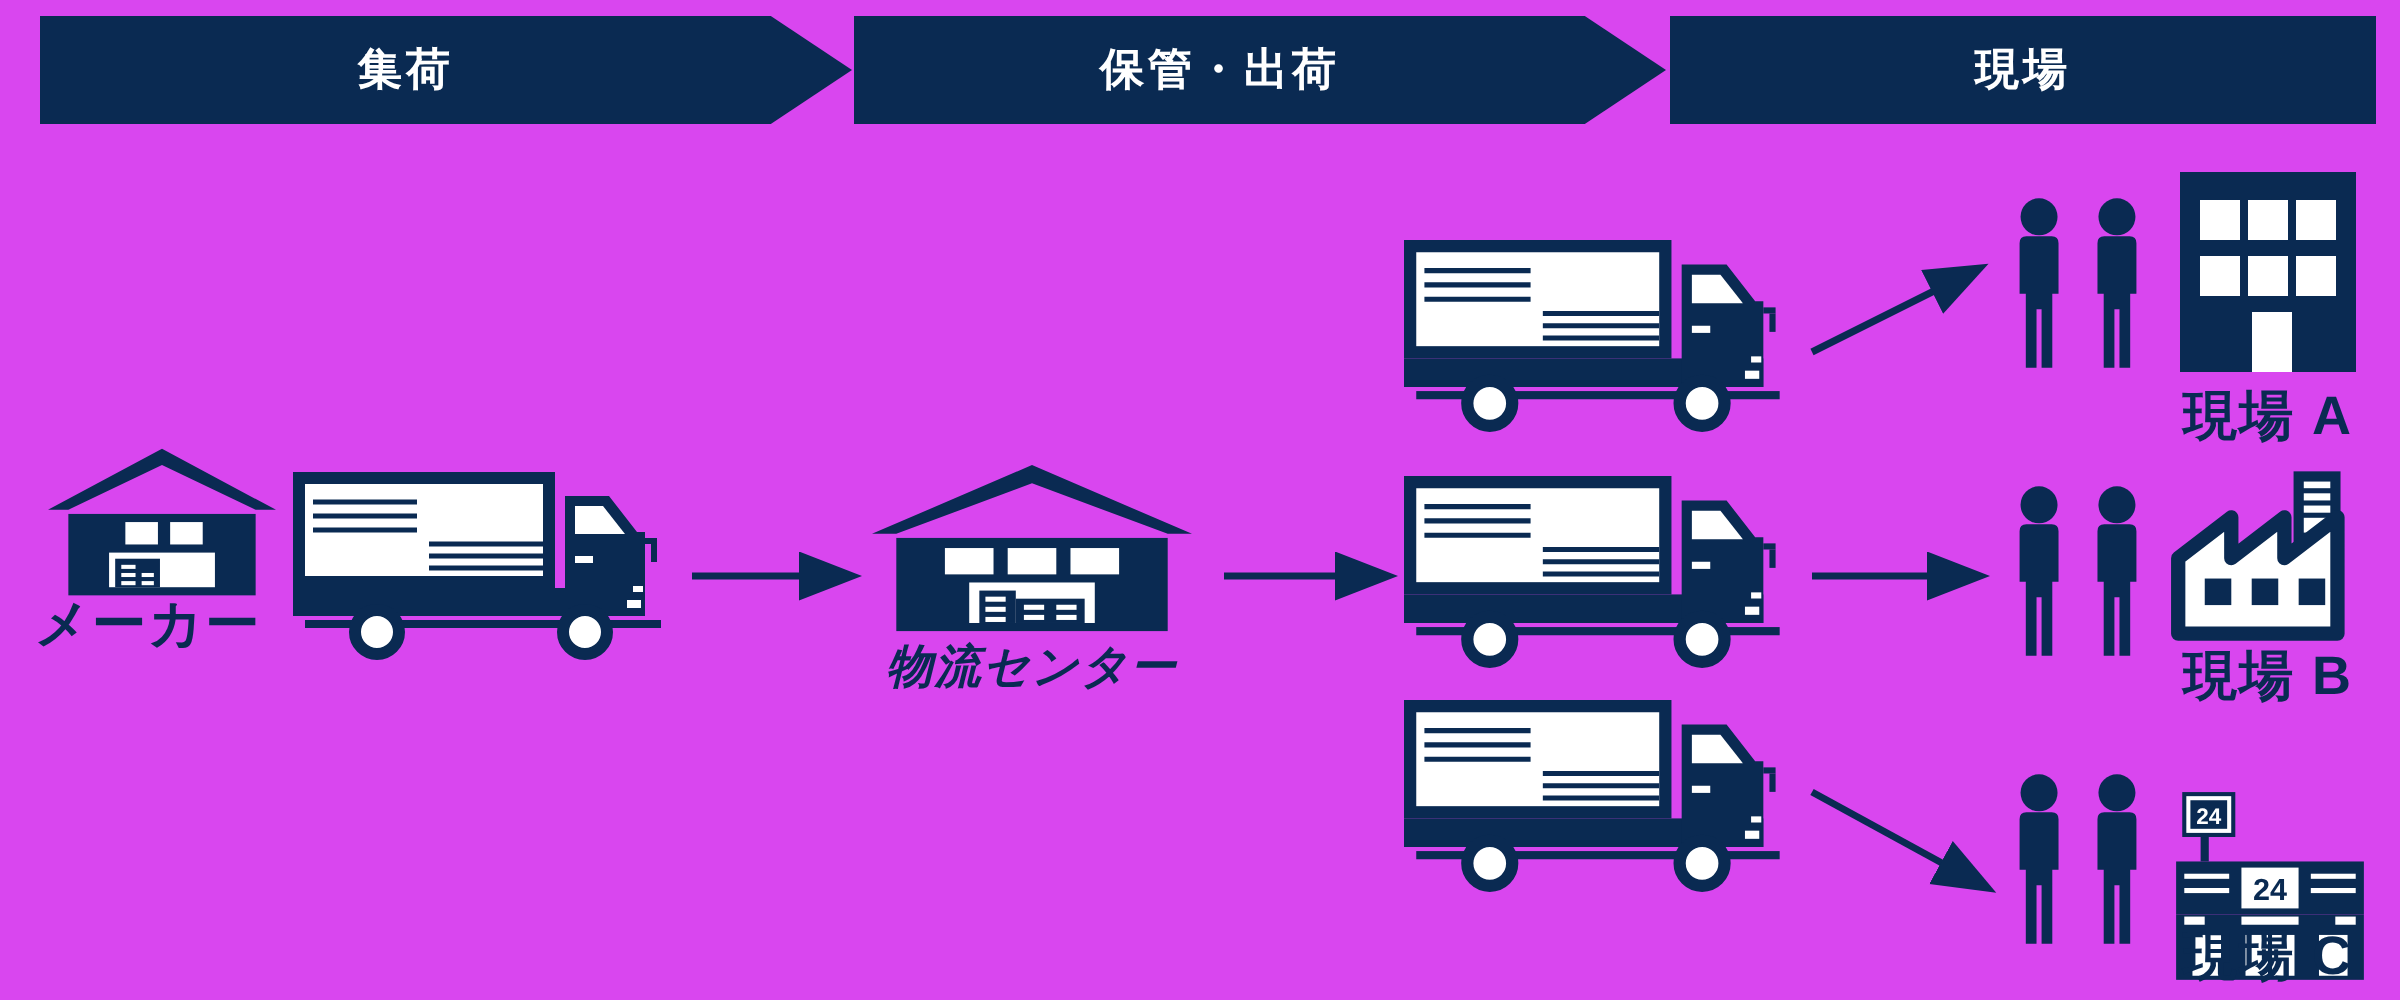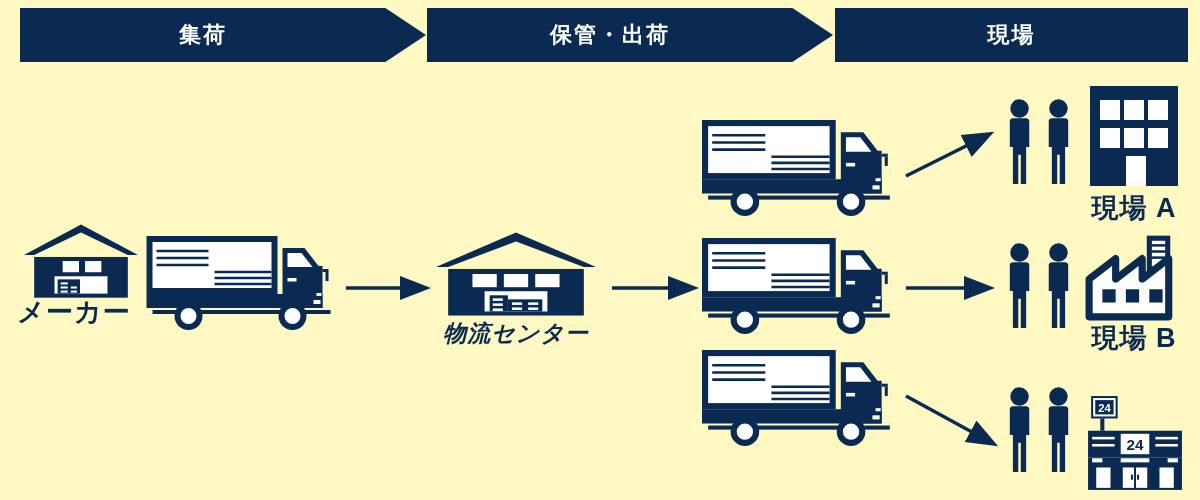--- a/index.html
+++ b/index.html
@@ -1,17 +1,17 @@
 <!DOCTYPE html>
 <html><head>
 <meta charset="utf-8">
 <style>
   html,body{margin:0;padding:0;background:#ffffff;}
   #stage{
-    position:relative;width:1200px;height:500px;background:#fef9c3;
+    position:relative;width:1200px;height:500px;background:#d946ef;
     font-family:"Liberation Sans","DejaVu Sans",sans-serif;overflow:hidden;
   }
   .banner{
     position:absolute;top:8px;height:54px;background:#0a2a52;
     color:#ffffff;font-weight:bold;font-size:22px;letter-spacing:2px;
     display:flex;align-items:center;justify-content:center;
   }
   .banner.arrow{
     clip-path:polygon(0% 0%,90% 0%,100% 50%,90% 100%,0% 100%);
     padding-right:40px;box-sizing:border-box;
@@ -267,20 +267,21 @@
         <rect x="34" y="72" width="11" height="20"></rect>
           <rect x="47" y="72" width="11" height="20"></rect>
         <rect x="70" y="72" width="14" height="20"></rect>
       </g>
       <g fill="#0a2a52">
         <rect x="42" y="79" width="2" height="5"></rect>
           <rect x="48" y="79" width="2" height="5"></rect>
       </g>
     </svg>
   </div>
+  <div class="node-label" style="left:1080px;top:460px;width:108px;">現場 C</div>
 
   <svg id="arrow-overlay" width="1200" height="500" viewBox="0 0 1200 500">
     <defs>
       <marker id="ah" markerWidth="10" markerHeight="9" refX="7" refY="3.5" orient="auto">
         <path d="M0,0 L9,3.5 L0,7 Z" fill="#0a2a52"></path>
       </marker>
     </defs>
     <g stroke="#0a2a52" stroke-width="3.5" fill="none">
       <line x1="346" y1="288" x2="424" y2="288" marker-end="url(#ah)"></line>
       <line x1="612" y1="288" x2="692" y2="288" marker-end="url(#ah)"></line>

